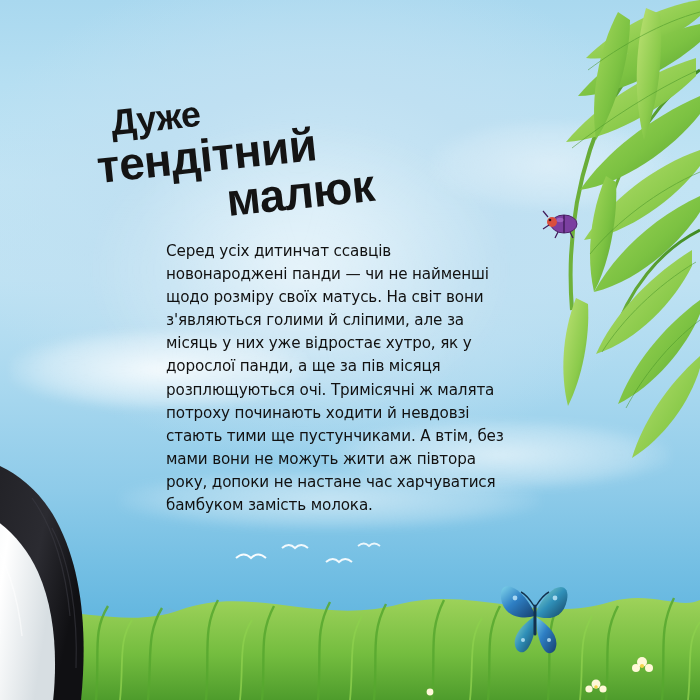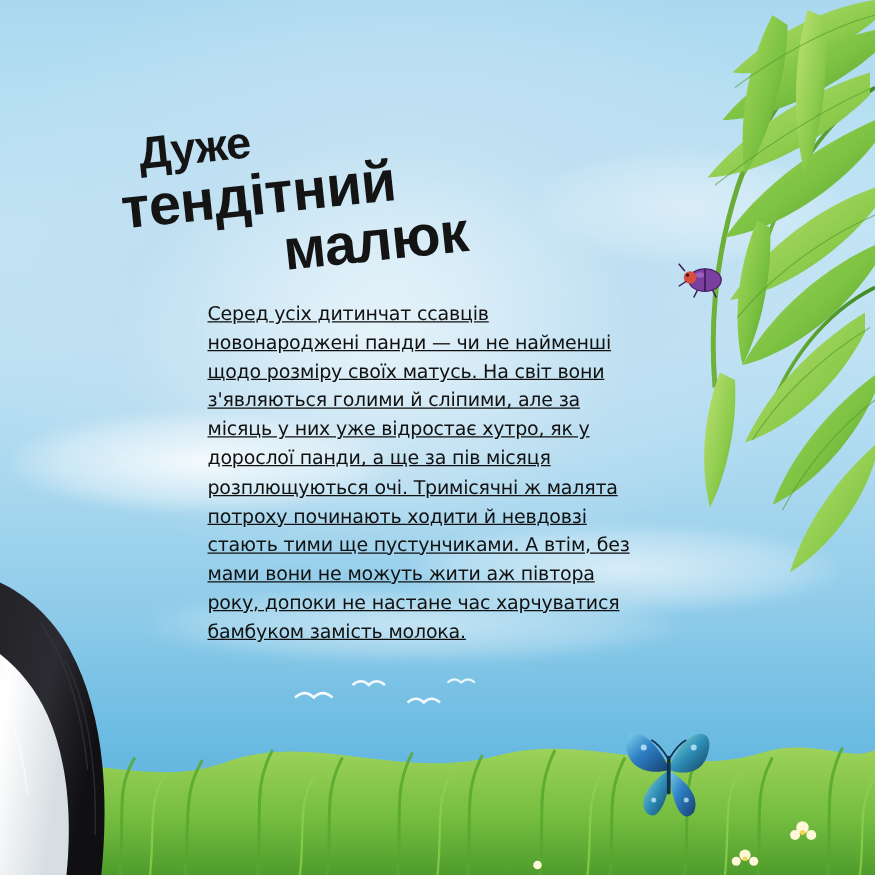--- a/index.html
+++ b/index.html
@@ -101,21 +101,20 @@
   .body-text {
     position: absolute;
     left: 166px;
     top: 240px;
     width: 340px;
     color: #111111;
     font-size: 15.2px;
     line-height: 1.52;
     font-family: "DejaVu Sans", sans-serif;
     letter-spacing: -0.15px;
-    text-decoration: underline;
   }
   .body-text p { margin: 0; }
 
   
   .panda {
     position: absolute;
     left: -40px;
     bottom: -10px;
     width: 200px;
     height: 290px;

